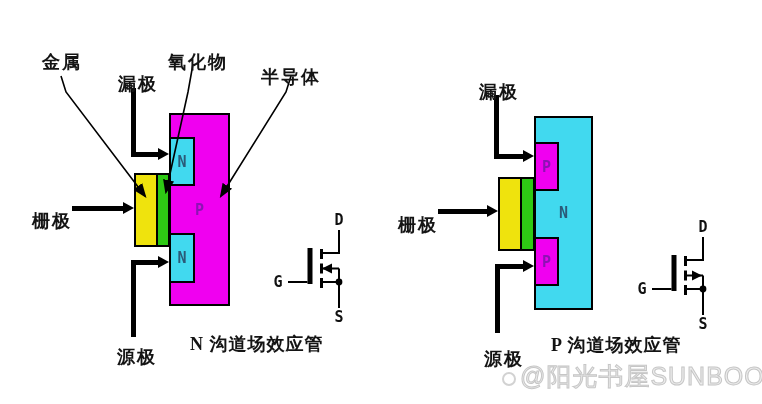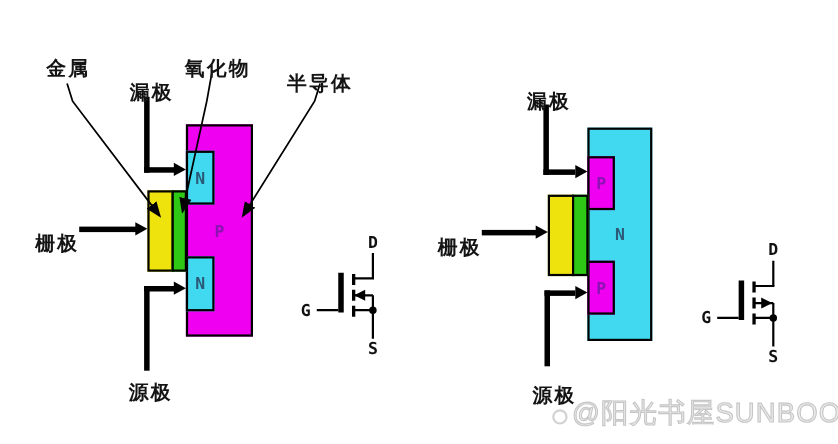--- a/index.html
+++ b/index.html
@@ -90,20 +90,21 @@
 
   <div class="wire" style="left:131px;top:88px;width:5px;height:69px;"></div>
   <div class="wire" style="left:131px;top:152px;width:30px;height:5px;"></div>
   <div class="tri" style="left:158px;top:148px;"></div>
   <div class="wire" style="left:72px;top:206px;width:52px;height:5px;"></div>
   <div class="tri" style="left:123px;top:202px;"></div>
   <div class="wire" style="left:131px;top:260px;width:30px;height:5px;"></div>
   <div class="tri" style="left:158px;top:256px;"></div>
   <div class="wire" style="left:131px;top:260px;width:5px;height:77px;"></div>
 
+  <span class="caption" style="left:190px;top:334px;">N 沟道场效应管</span>
 
   <svg class="symbol" style="left:268px;top:205px;" width="80" height="120" viewBox="0 0 80 120">
     <text x="71" y="20" text-anchor="middle">D</text>
     <text x="10" y="82" text-anchor="middle">G</text>
     <text x="71" y="117" text-anchor="middle">S</text>
     <g stroke="#000" fill="none">
       <line x1="71" y1="25" x2="71" y2="48" stroke-width="2"></line>
       <line x1="54" y1="48" x2="72" y2="48" stroke-width="2"></line>
       <line x1="53.5" y1="44" x2="53.5" y2="54" stroke-width="3"></line>
       <line x1="53.5" y1="58.5" x2="53.5" y2="68.5" stroke-width="3"></line>
@@ -136,20 +137,21 @@
 
   <div class="wire" style="left:494px;top:95px;width:5px;height:64px;"></div>
   <div class="wire" style="left:494px;top:154px;width:29px;height:5px;"></div>
   <div class="tri" style="left:523px;top:150px;"></div>
   <div class="wire" style="left:438px;top:209px;width:50px;height:5px;"></div>
   <div class="tri" style="left:487px;top:205px;"></div>
   <div class="wire" style="left:495px;top:264px;width:28px;height:5px;"></div>
   <div class="tri" style="left:523px;top:260px;"></div>
   <div class="wire" style="left:495px;top:264px;width:5px;height:69px;"></div>
 
+  <span class="caption" style="left:551px;top:335px;">P 沟道场效应管</span>
 
   <svg class="symbol" style="left:632px;top:212px;" width="80" height="120" viewBox="0 0 80 120">
     <text x="71" y="20" text-anchor="middle">D</text>
     <text x="10" y="82" text-anchor="middle">G</text>
     <text x="71" y="117" text-anchor="middle">S</text>
     <g stroke="#000" fill="none">
       <line x1="71" y1="25" x2="71" y2="48" stroke-width="2"></line>
       <line x1="54" y1="48" x2="72" y2="48" stroke-width="2"></line>
       <line x1="53.5" y1="44" x2="53.5" y2="54" stroke-width="3"></line>
       <line x1="53.5" y1="58.5" x2="53.5" y2="68.5" stroke-width="3"></line>

